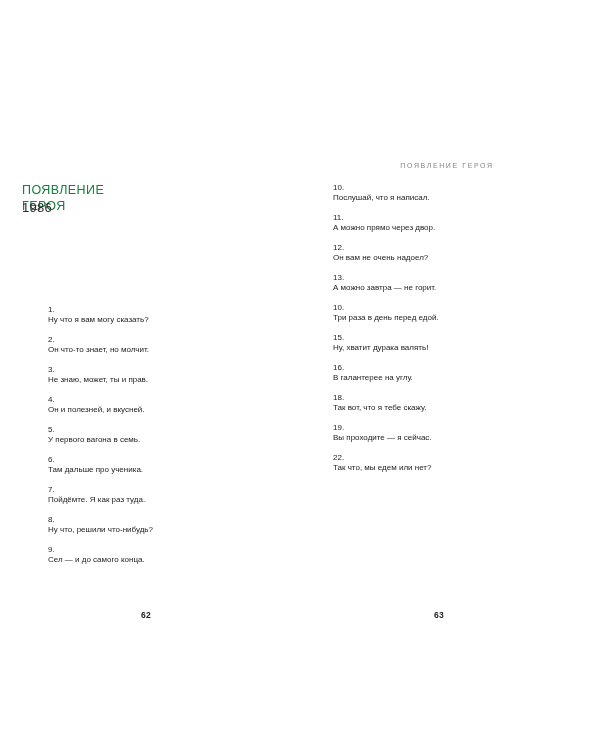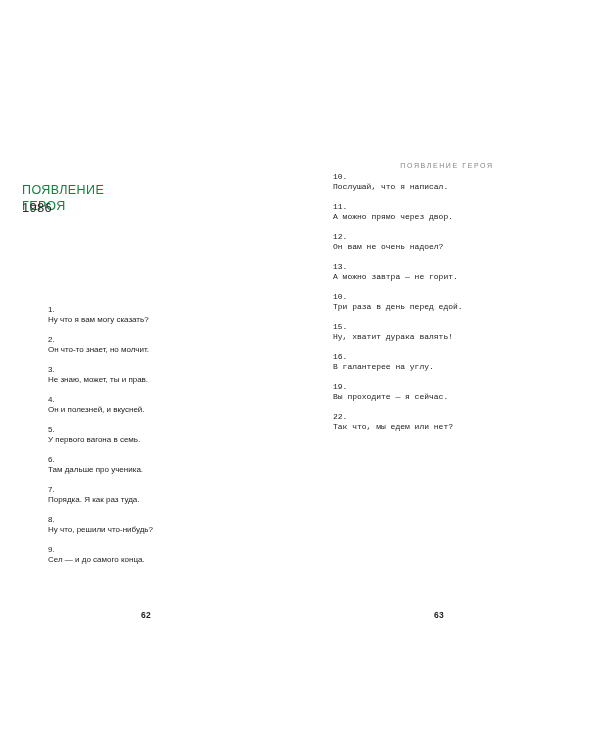--- a/index.html
+++ b/index.html
@@ -56,22 +56,21 @@
     text-align: center;
     font-size: 7px;
     letter-spacing: 1.6px;
     color: #868686;
     text-transform: uppercase;
     white-space: nowrap;
   }
   .items-right {
     position: absolute;
     left: 333px;
-    top: 172px;
-    font-family: Liberation Mono, monospace;
+    top: 183px;
   }
 
   
   .poem-item {
     margin-bottom: 10px;
     font-size: 8px;
     line-height: 10px;
     color: #222222;
     white-space: nowrap;
   }
@@ -130,21 +129,21 @@
     <span class="text">У первого вагона в семь.</span>
   </div>
 
   <div class="poem-item">
     <span class="num">6.</span>
     <span class="text">Там дальше про ученика.</span>
   </div>
 
   <div class="poem-item">
     <span class="num">7.</span>
-    <span class="text">Порядка. Я как раз туда.</span>
+    <span class="text">Пойдёмте. Я как раз туда.</span>
   </div>
 
   <div class="poem-item">
     <span class="num">8.</span>
     <span class="text">Ну что, решили что-нибудь?</span>
   </div>
 
   <div class="poem-item">
     <span class="num">9.</span>
     <span class="text">Сел — и до самого конца.</span>
@@ -187,20 +186,24 @@
     <span class="num">15.</span>
     <span class="text">Ну, хватит дурака валять!</span>
   </div>
 
   <div class="poem-item">
     <span class="num">16.</span>
     <span class="text">В галантерее на углу.</span>
   </div>
 
 
+  <div class="poem-item">
+    <span class="num">18.</span>
+    <span class="text">Так вот, что я тебе скажу.</span>
+  </div>
 
   <div class="poem-item">
     <span class="num">19.</span>
     <span class="text">Вы проходите — я сейчас.</span>
   </div>
 
 
 
   <div class="poem-item">
     <span class="num">22.</span>

